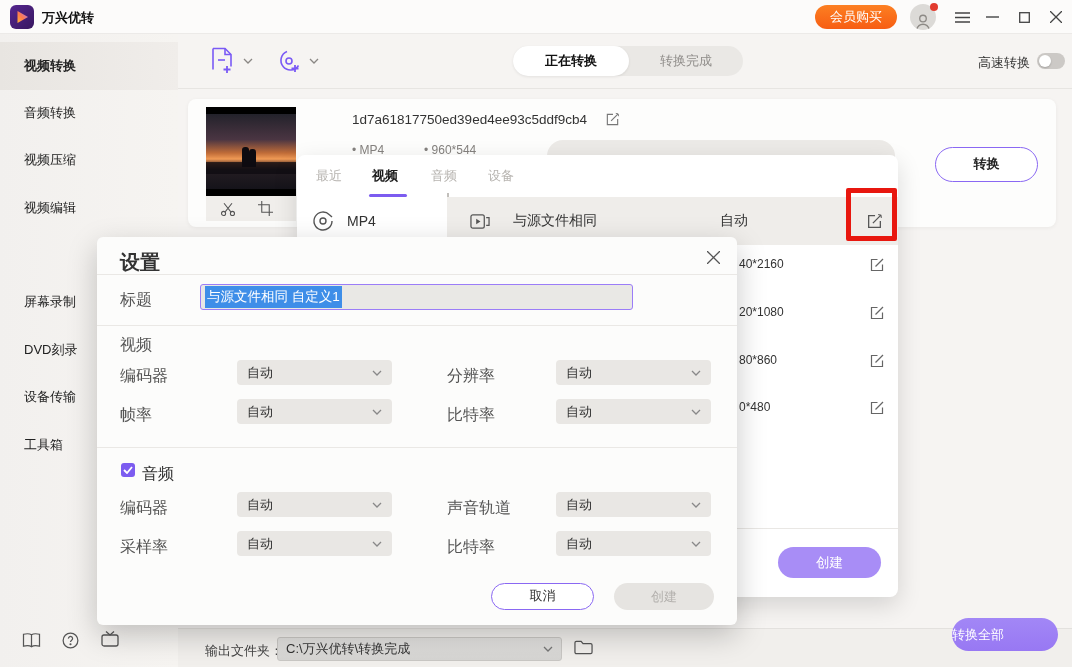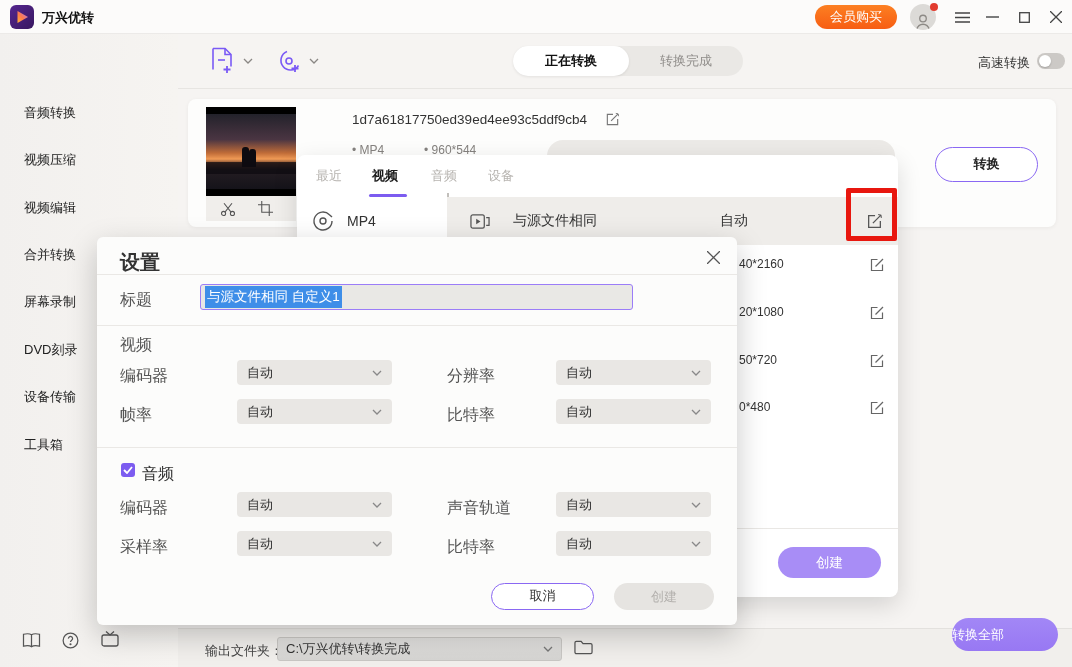--- a/index.html
+++ b/index.html
@@ -121,24 +121,24 @@
         </svg>
     </div>
     <div class="winctl" style="left:1047px;">
       <svg width="12" height="12" viewBox="0 0 12 12" stroke="#444" stroke-width="1.3">
           <path d="M0 0l12 12M12 0L0 12"></path>
         </svg>
     </div>
   </div>
 
   <div class="sidebar">
+    <div class="side-item active" style="top:8px;">视频转换</div>
     <div class="side-item" style="top:55px;">音频转换</div>
     <div class="side-item" style="top:102px;">视频压缩</div>
     <div class="side-item" style="top:150px;">视频编辑</div>
-    <div class="side-item" style="top:197px;">合并转换</div>
     <div class="side-item" style="top:244px;">屏幕录制</div>
     <div class="side-item" style="top:292px;">DVD刻录</div>
     <div class="side-item" style="top:339px;">设备传输</div>
     <div class="side-item" style="top:387px;">工具箱</div>
 
     <div class="side-bottom-ic" style="left:22px; top:598px;">
       <svg width="19" height="16" viewBox="0 0 20 17" fill="none" stroke="#555" stroke-width="1.3">
         <path d="M10 3C8 1.6 5 1.6 1.5 2.4V15c3.5-.8 6.5-.8 8.5.6 2-1.4 5-1.4 8.5-.6V2.4C15 1.6 12 1.6 10 3v12.6"></path>
       </svg>
     </div>
@@ -274,21 +274,21 @@
           <path d="M6.5 9.5L14 2"></path>
         </svg>
     </div>
     <div class="res-label" style="top:150px;">20*1080</div>
     <div class="panel-edit" style="top:150px;">
       <svg width="16" height="16" viewBox="0 0 16 16" fill="none" stroke="#666" stroke-width="1.2">
           <path d="M13.5 7.5v6h-11v-11h6"></path>
           <path d="M6.5 9.5L14 2"></path>
         </svg>
     </div>
-    <div class="res-label" style="top:198px;">50*720</div>
+    <div class="res-label" style="top:198px;">80*860</div>
     <div class="panel-edit" style="top:198px;">
       <svg width="16" height="16" viewBox="0 0 16 16" fill="none" stroke="#666" stroke-width="1.2">
           <path d="M13.5 7.5v6h-11v-11h6"></path>
           <path d="M6.5 9.5L14 2"></path>
         </svg>
     </div>
     <div class="res-label" style="top:245px;">0*480</div>
     <div class="panel-edit" style="top:245px;">
       <svg width="16" height="16" viewBox="0 0 16 16" fill="none" stroke="#666" stroke-width="1.2">
           <path d="M13.5 7.5v6h-11v-11h6"></path>

